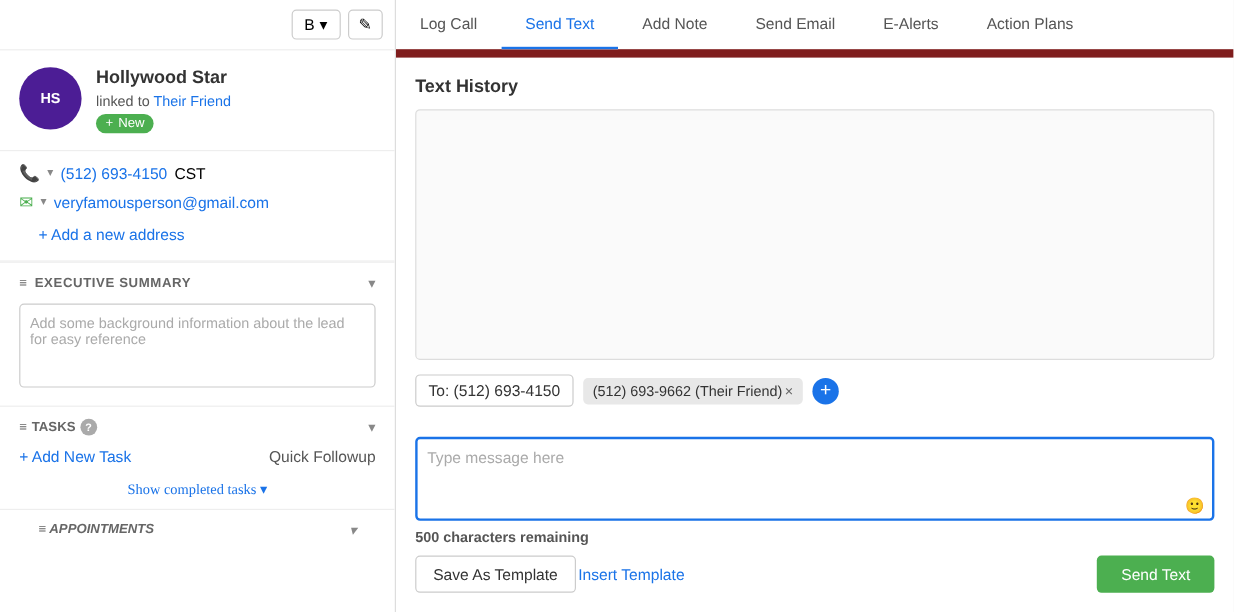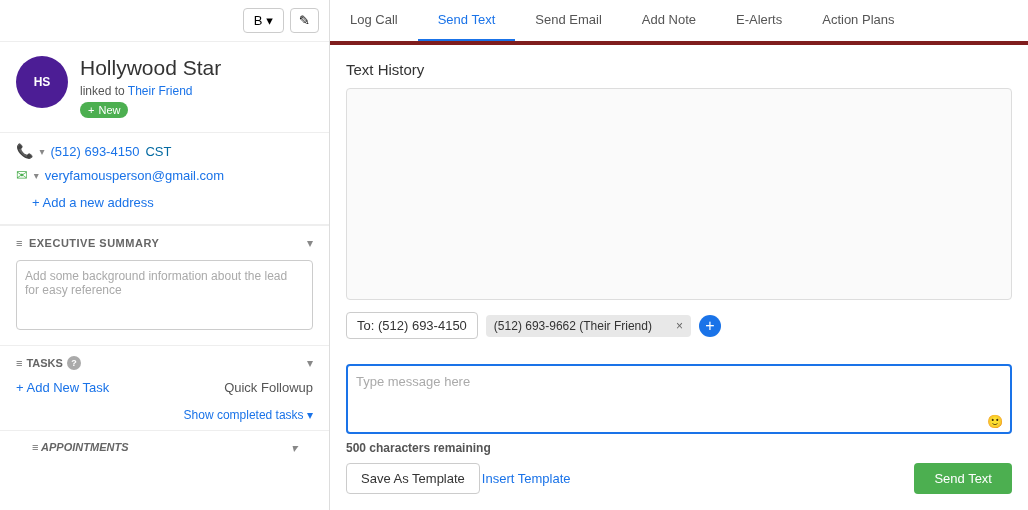--- a/index.html
+++ b/index.html
@@ -8,72 +8,72 @@
     
     .left-panel { width: 330px; background: #fff; border-right: 1px solid #ddd; display: flex; flex-direction: column; overflow-y: auto; flex-shrink: 0; }
 
     .left-toolbar { display: flex; justify-content: flex-end; padding: 8px 10px; gap: 6px; border-bottom: 1px solid #eee; }
     .btn-b { background: #fff; border: 1px solid #ccc; border-radius: 4px; padding: 4px 10px; font-size: 13px; cursor: pointer; display: flex; align-items: center; gap: 4px; }
     .btn-edit { background: #fff; border: 1px solid #ccc; border-radius: 4px; padding: 4px 8px; cursor: pointer; }
 
     .contact-info { padding: 14px 16px; display: flex; align-items: flex-start; gap: 12px; border-bottom: 1px solid #eee; }
     .avatar { width: 52px; height: 52px; border-radius: 50%; background: #4c1d95; color: #fff; display: flex; align-items: center; justify-content: center; font-size: 12px; font-weight: bold; flex-shrink: 0; }
     .contact-details { display: flex; flex-direction: column; gap: 4px; }
-    .contact-name { font-size: 21px; font-weight: 400; }
+    .contact-name { font-size: 15px; font-weight: 700; }
     .linked-to { font-size: 12px; color: #555; }
     .linked-to a { color: #1a73e8; text-decoration: none; }
     .badge-new { background: #4CAF50; color: #fff; font-size: 11px; padding: 2px 8px; border-radius: 10px; display: inline-flex; align-items: center; gap: 4px; width: fit-content; }
 
     .contact-fields { padding: 10px 16px; border-bottom: 1px solid #eee; display: flex; flex-direction: column; gap: 8px; }
     .field-row { display: flex; align-items: center; gap: 6px; font-size: 13px; }
     .field-row .icon { font-size: 14px; color: #4CAF50; }
     .field-row .caret { color: #888; font-size: 10px; }
     .field-row a { color: #1a73e8; text-decoration: none; }
-    .field-row .label { color: #0369a1; }
+    .field-row .label { color: #000000; }
     .add-address { color: #1a73e8; font-size: 13px; cursor: pointer; padding: 4px 16px; }
 
     .section { border-top: 1px solid #eee; }
     .section-header { display: flex; align-items: center; justify-content: space-between; padding: 10px 16px; cursor: pointer; }
     .section-title { font-size: 11px; font-weight: 600; color: #666; text-transform: uppercase; letter-spacing: 0.5px; display: flex; align-items: center; gap: 6px; }
     .section-chevron { color: #888; font-size: 12px; }
 
     .exec-summary-body { padding: 0 16px 12px; }
     .exec-textarea { width: 100%; height: 70px; border: 1px solid #ccc; border-radius: 4px; padding: 8px; font-size: 12px; color: #aaa; resize: none; font-family: inherit; }
     .exec-textarea::placeholder { color: #aaa; }
 
     .tasks-section { border-top: 1px solid #eee; }
     .tasks-header { display: flex; align-items: center; justify-content: space-between; padding: 10px 16px; }
     .tasks-left { display: flex; align-items: center; gap: 4px; font-size: 11px; font-weight: 600; color: #666; text-transform: uppercase; }
     .tasks-left .help { background: #aaa; color: #fff; border-radius: 50%; width: 14px; height: 14px; font-size: 9px; display: inline-flex; align-items: center; justify-content: center; }
     .tasks-actions { display: flex; gap: 8px; padding: 0 16px 8px; justify-content: flex-end; }
     .tasks-actions a { color: #1a73e8; font-size: 13px; text-decoration: none; cursor: pointer; }
     .tasks-actions .quick { color: #555; }
-    .show-completed { text-align: right; padding: 4px 16px 8px; }
+    .show-completed { text-align: center; padding: 4px 16px 8px; font-family: Liberation Serif, serif; }
     .show-completed a { color: #1a73e8; font-size: 12px; text-decoration: none; }
 
     .appointments-section { border-top: 1px solid #eee; }
     .appointments-header { display: flex; justify-content: space-between; padding: 10px 32px; font-style: italic; }
     .appointments-title { font-size: 11px; font-weight: 600; color: #666; text-transform: uppercase; }
 
     
     .right-panel { flex: 1; display: flex; flex-direction: column; background: #fff; }
 
-    .tabs { display: flex; border-bottom: 4px solid #7f1d1d; padding: 0; }
+    .tabs { display: flex; border-bottom: 7px solid #7f1d1d; padding: 0; }
     .tab { padding: 12px 20px; font-size: 13px; cursor: pointer; border-bottom: 2px solid transparent; color: #555; white-space: nowrap; }
     .tab.active { border-bottom: 2px solid #1a73e8; color: #1a73e8; font-weight: 500; background: #fff; }
 
     .main-content { flex: 1; padding: 16px; display: flex; flex-direction: column; overflow: hidden; }
 
-    .section-title-main { font-size: 15px; font-weight: 400; margin-bottom: 10px; }
+    .section-title-main { font-size: 15px; font-weight: 700; margin-bottom: 10px; }
 
     .text-history { flex: 1; border: 1px solid #ddd; border-radius: 4px; background: #fafafa; margin-bottom: 12px; min-height: 200px; }
 
     .to-row { display: flex; align-items: center; gap: 8px; margin-bottom: 25px; flex-wrap: wrap; }
     .to-label { background: #fff; border: 1px solid #ccc; border-radius: 4px; padding: 5px 10px; font-size: 13px; color: #333; }
-    .recipient-tag { background: #e8e8e8; border-radius: 4px; padding: 4px 8px; font-size: 12px; display: flex; align-items: center; gap: 24px; }
+    .recipient-tag { background: #e8e8e8; border-radius: 4px; padding: 4px 8px; font-size: 12px; display: flex; align-items: center; gap: 2px; }
     .recipient-tag .remove { cursor: pointer; color: #666; }
     .add-recipient { background: #1a73e8; color: #fff; border-radius: 50%; width: 22px; height: 22px; display: flex; align-items: center; justify-content: center; font-size: 16px; cursor: pointer; }
 
     .message-label { font-size: 13px; font-weight: 500; margin-bottom: 6px; }
     .message-area { width: 100%; height: 70px; border: 2px solid #1a73e8; border-radius: 4px; padding: 8px; font-size: 13px; font-family: inherit; resize: none; outline: none; }
     .message-area::placeholder { color: #aaa; }
     .char-count { font-size: 12px; color: #555; margin: 4px 0 8px; font-weight: bold; }
 
     .bottom-actions { display: flex; align-items: center; gap: 0; }
     .btn-save-template { background: #fff; border: 1px solid #ccc; border-radius: 4px; padding: 7px 14px; font-size: 13px; cursor: pointer; color: #333; }
@@ -174,22 +174,22 @@
     </div>
   </div>
 
 </div>
 
 <div class="right-panel">
 
   <div class="tabs" id="tabs-container">
       <div class="tab">Log Call</div>
       <div class="tab active">Send Text</div>
+      <div class="tab">Add Note</div>
       <div class="tab">Send Email</div>
-      <div class="tab">Add Note</div>
       <div class="tab">E-Alerts</div>
       <div class="tab">Action Plans</div>
     </div>
 
   <div class="main-content">
     <div class="section-title-main">Text History</div>
     <div class="text-history"></div>
 
     <div class="to-row">
       <div class="to-label">To: (512) 693-4150</div>

